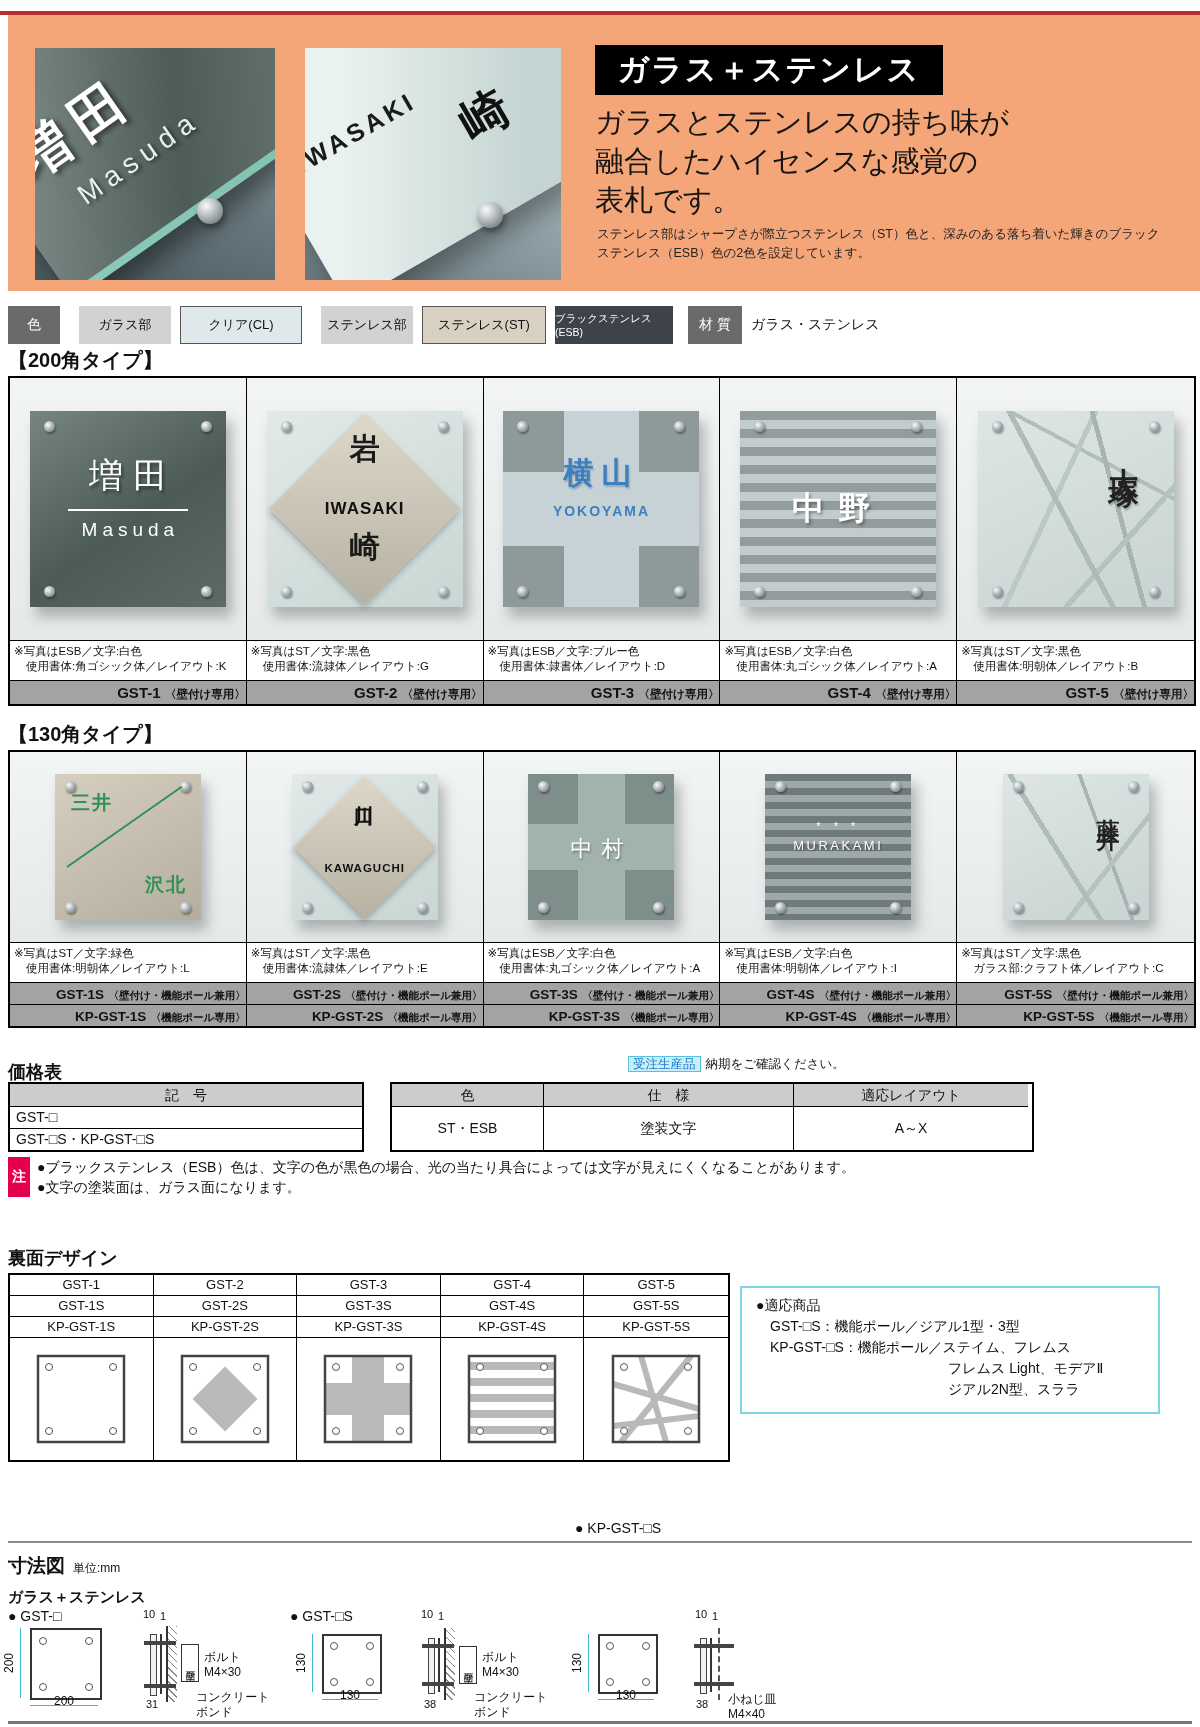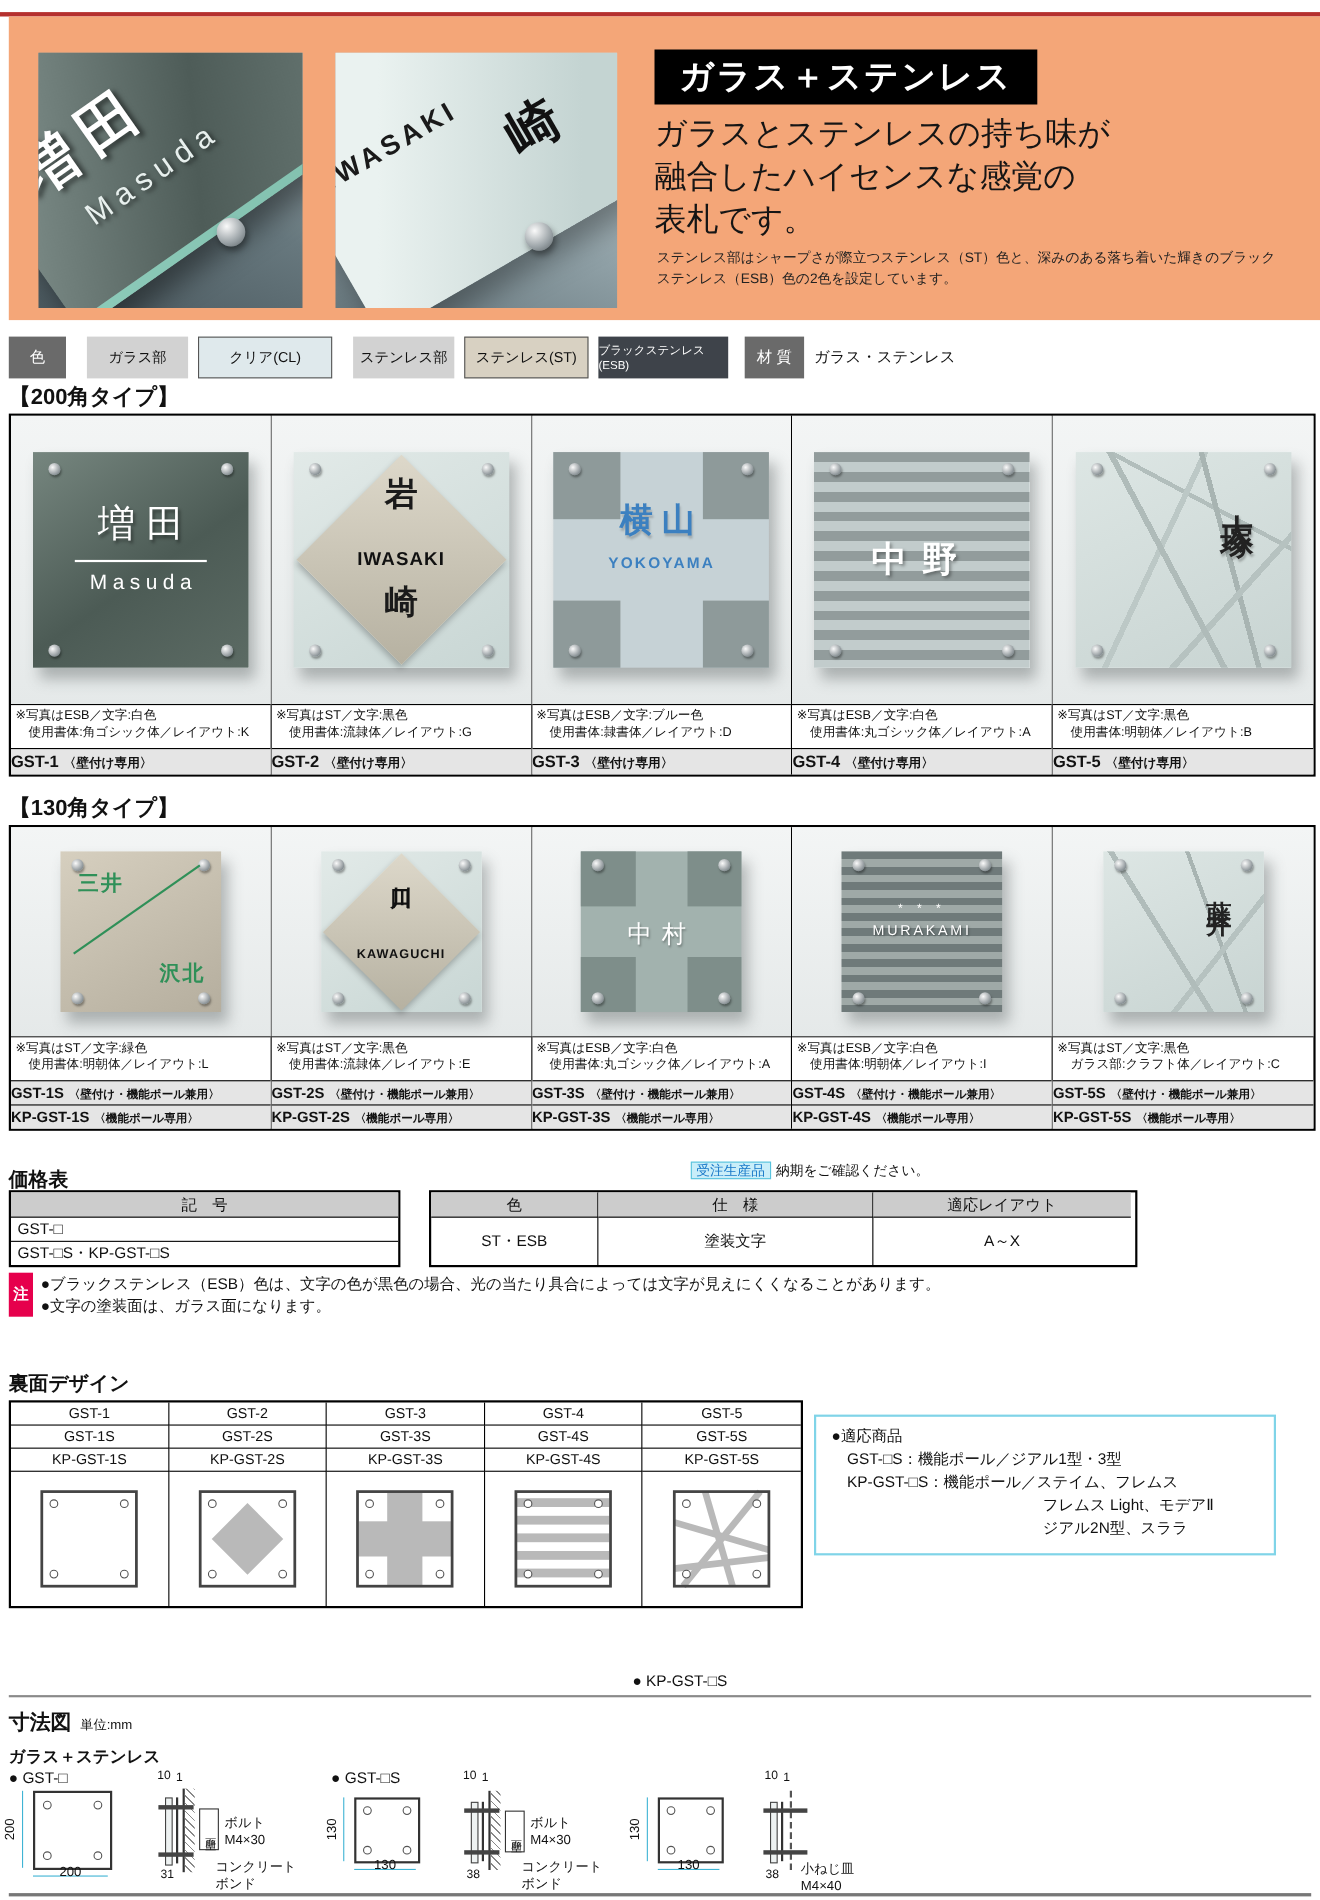--- a/index.html
+++ b/index.html
@@ -25,34 +25,34 @@
   .titlebox{position:absolute;left:587px;top:30px;width:348px;height:50px;background:#000;color:#fff;
     font-size:31px;font-weight:bold;letter-spacing:2px;text-align:center;line-height:50px;}
   .lead{position:absolute;left:587px;top:88px;font-size:29px;line-height:39px;color:#151515;}
   .desc{position:absolute;left:589px;top:210px;font-size:12.5px;line-height:19px;color:#222;}
   
   .legend{position:absolute;top:306px;left:8px;display:flex;align-items:center;font-size:13px;}
   .lg{height:38px;display:flex;align-items:center;justify-content:center;box-sizing:border-box;}
   .lg-dark{background:#6a6a6a;color:#fff;width:52px;font-size:14px;}
   .lg-gray{background:#d2d2d2;width:92px;margin-left:19px;}
   .lg-clear{background:#dfe9ec;border:1px solid #555;width:122px;margin-left:9px;}
-  .lg-st{background:#d8d1c2;border:1px solid #555;width:113px;margin-left:9px;}
+  .lg-st{background:#d8d1c2;border:1px solid #555;width:124px;margin-left:9px;}
   .lg-esb{background:#3e434a;color:#fff;width:118px;margin-left:9px;font-size:10.5px;}
   .lg-mat{background:#6a6a6a;color:#fff;width:54px;margin-left:15px;font-size:14px;}
   .lg-matval{margin-left:9px;font-size:14px;}
   
   .sechead{position:absolute;left:8px;font-size:20px;font-weight:bold;}
   .ptable{position:absolute;left:8px;width:1184px;border:2px solid #000;display:grid;grid-template-columns:repeat(5,1fr);background:#fff;}
   .pcard{border-right:1px solid #000;min-width:0;}
   .pcard:nth-child(5n){border-right:none;}
   .pimg{height:262px;background:linear-gradient(180deg,#f3f5f5,#e5e9e9);position:relative;}
   .pimg-s{height:190px;}
   .pcap{border-top:1px solid #000;height:36px;font-size:11.5px;line-height:15px;padding:3px 3px 0 4px;overflow:hidden;}
   .pcap .l2{padding-left:12px;}
-  .pname{border-top:1px solid #000;height:23px;background:#e5e5e5;text-align:left;line-height:23px;white-space:nowrap;overflow:hidden;}
+  .pname{border-top:1px solid #000;height:23px;background:#a3a3a3;text-align:right;line-height:23px;white-space:nowrap;overflow:hidden;}
   .pname2{height:21px;line-height:21px;}
   .nm{font-size:15px;font-weight:bold;}
   .sfx{font-size:11.5px;font-weight:bold;}
   .plate{position:absolute;left:50%;top:50%;transform:translate(-50%,-50%);box-shadow:6px 10px 12px rgba(60,70,70,.35);}
   .pl200{width:196px;height:196px;}
   .pl130{width:146px;height:146px;}
   .pin{position:absolute;width:11px;height:11px;border-radius:50%;
     background:radial-gradient(circle at 35% 35%,#fafafa,#8a9296 70%,#6a7276);box-shadow:1px 2px 2px rgba(0,0,0,.35);}
   .tl{top:10px;left:14px}.tr{top:10px;right:14px}.bl{bottom:10px;left:14px}.br{bottom:10px;right:14px}
   .tl2{top:7px;left:10px}.tr2{top:7px;right:10px}.bl2{bottom:7px;left:10px}.br2{bottom:7px;right:10px}
@@ -516,21 +516,21 @@
   <div class="svline" style="left:160px;top:1634px;height:60px;"></div>
   <div class="svline" style="left:166px;top:1626px;height:76px;"></div>
   <div class="hatch" style="left:168px;top:1626px;height:76px;"></div>
   <div class="bolt" style="left:144px;top:1641px;width:32px;"></div>
   <div class="bolt" style="left:144px;top:1684px;width:32px;"></div>
   <div class="wallbox" style="left:181px;top:1644px;">壁面</div>
   <div class="dtxt" style="left:204px;top:1650px;line-height:15px;"><span>ボルト</span><br><span>M4×30</span></div>
   <div class="dtxt small11" style="left:146px;top:1698px;">31</div>
   <div class="dtxt" style="left:196px;top:1690px;line-height:15px;"><span>コンクリート</span><br><span>ボンド</span></div>
 
-  <div class="dlabel" style="top:1608px;left:301px;">● GST-□S</div>
+  <div class="dlabel" style="top:1608px;left:290px;">● GST-□S</div>
   <div class="fsq" style="left:322px;top:1634px;width:56px;height:56px;">
     <span class="hole" style="top:6px;left:6px;"></span>
       <span class="hole" style="top:6px;right:6px;"></span>
       <span class="hole" style="bottom:6px;left:6px;"></span>
       <span class="hole" style="bottom:6px;right:6px;"></span>
   </div>
   <div class="cy" style="left:312px;top:1634px;width:1px;height:58px;"></div>
   <div class="dtxt vlab" style="left:291px;top:1656px;">130</div>
   <div class="cy" style="left:322px;top:1699px;width:56px;height:1px;"></div>
   <div class="dtxt" style="left:322px;top:1688px;width:56px;text-align:center;">130</div>

